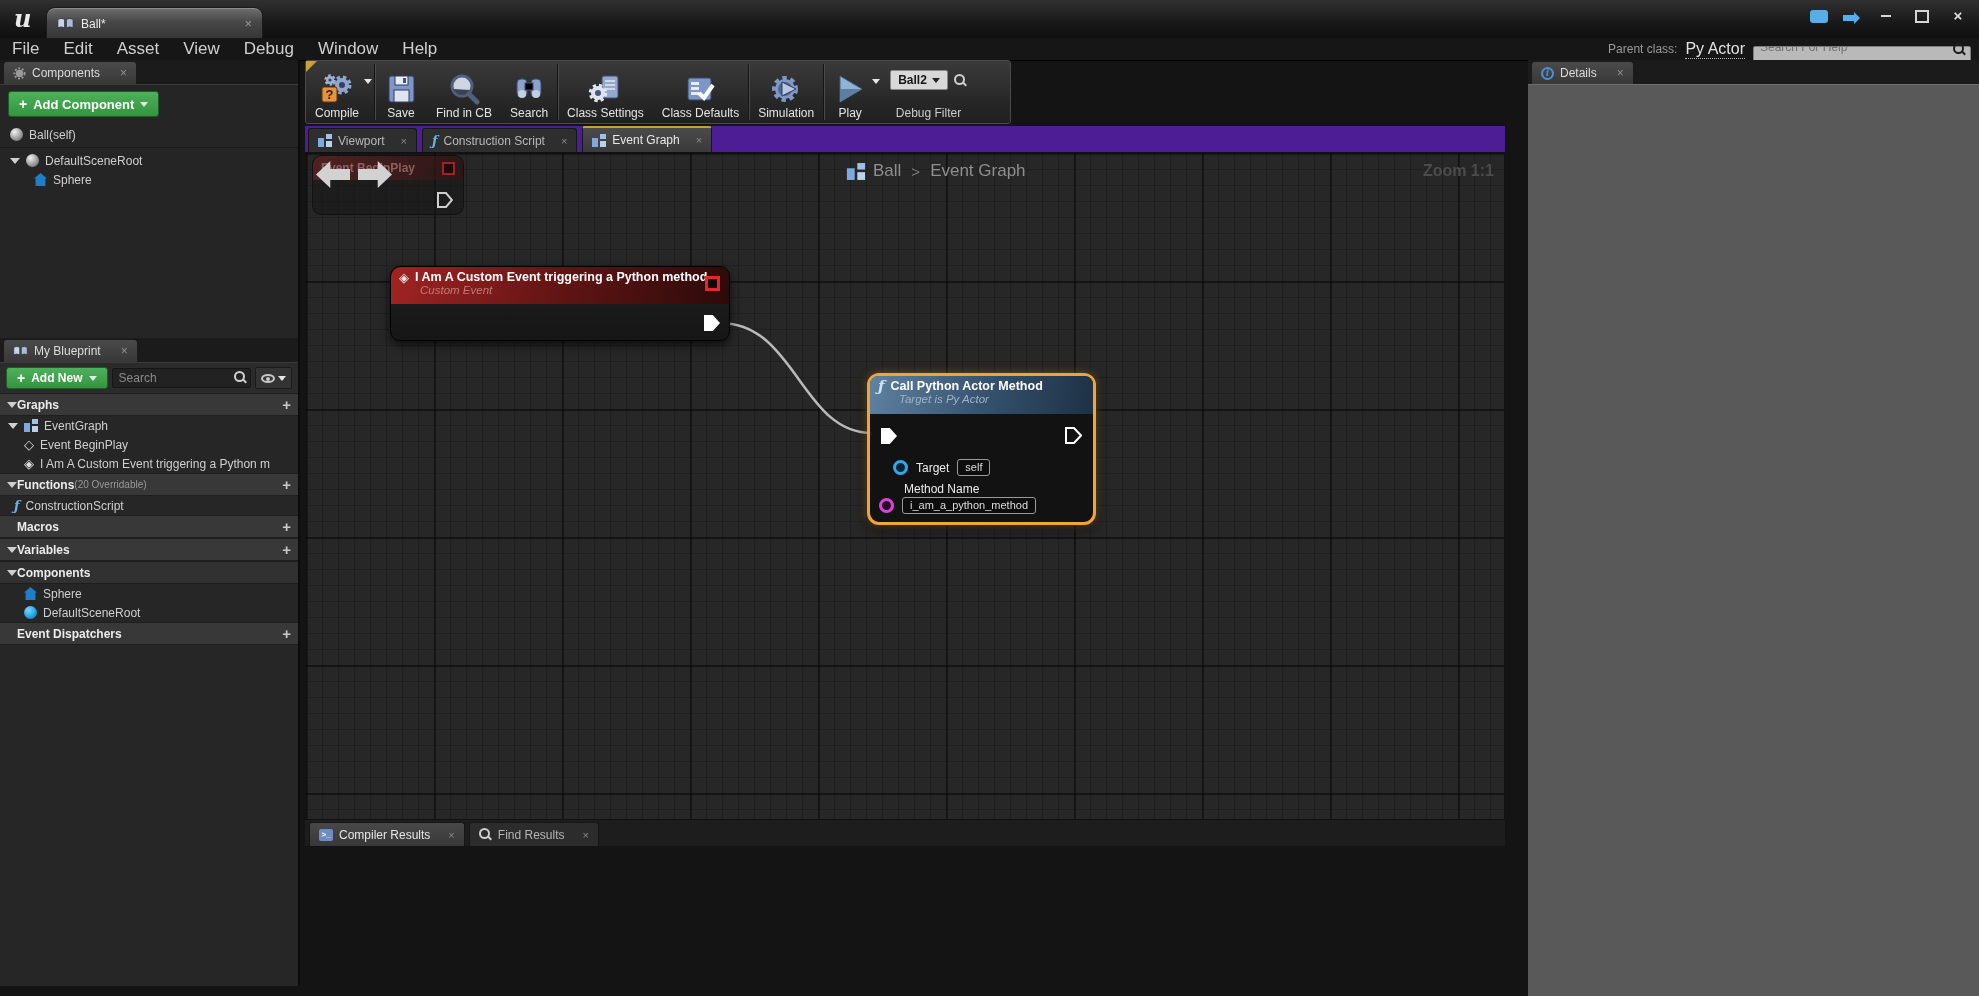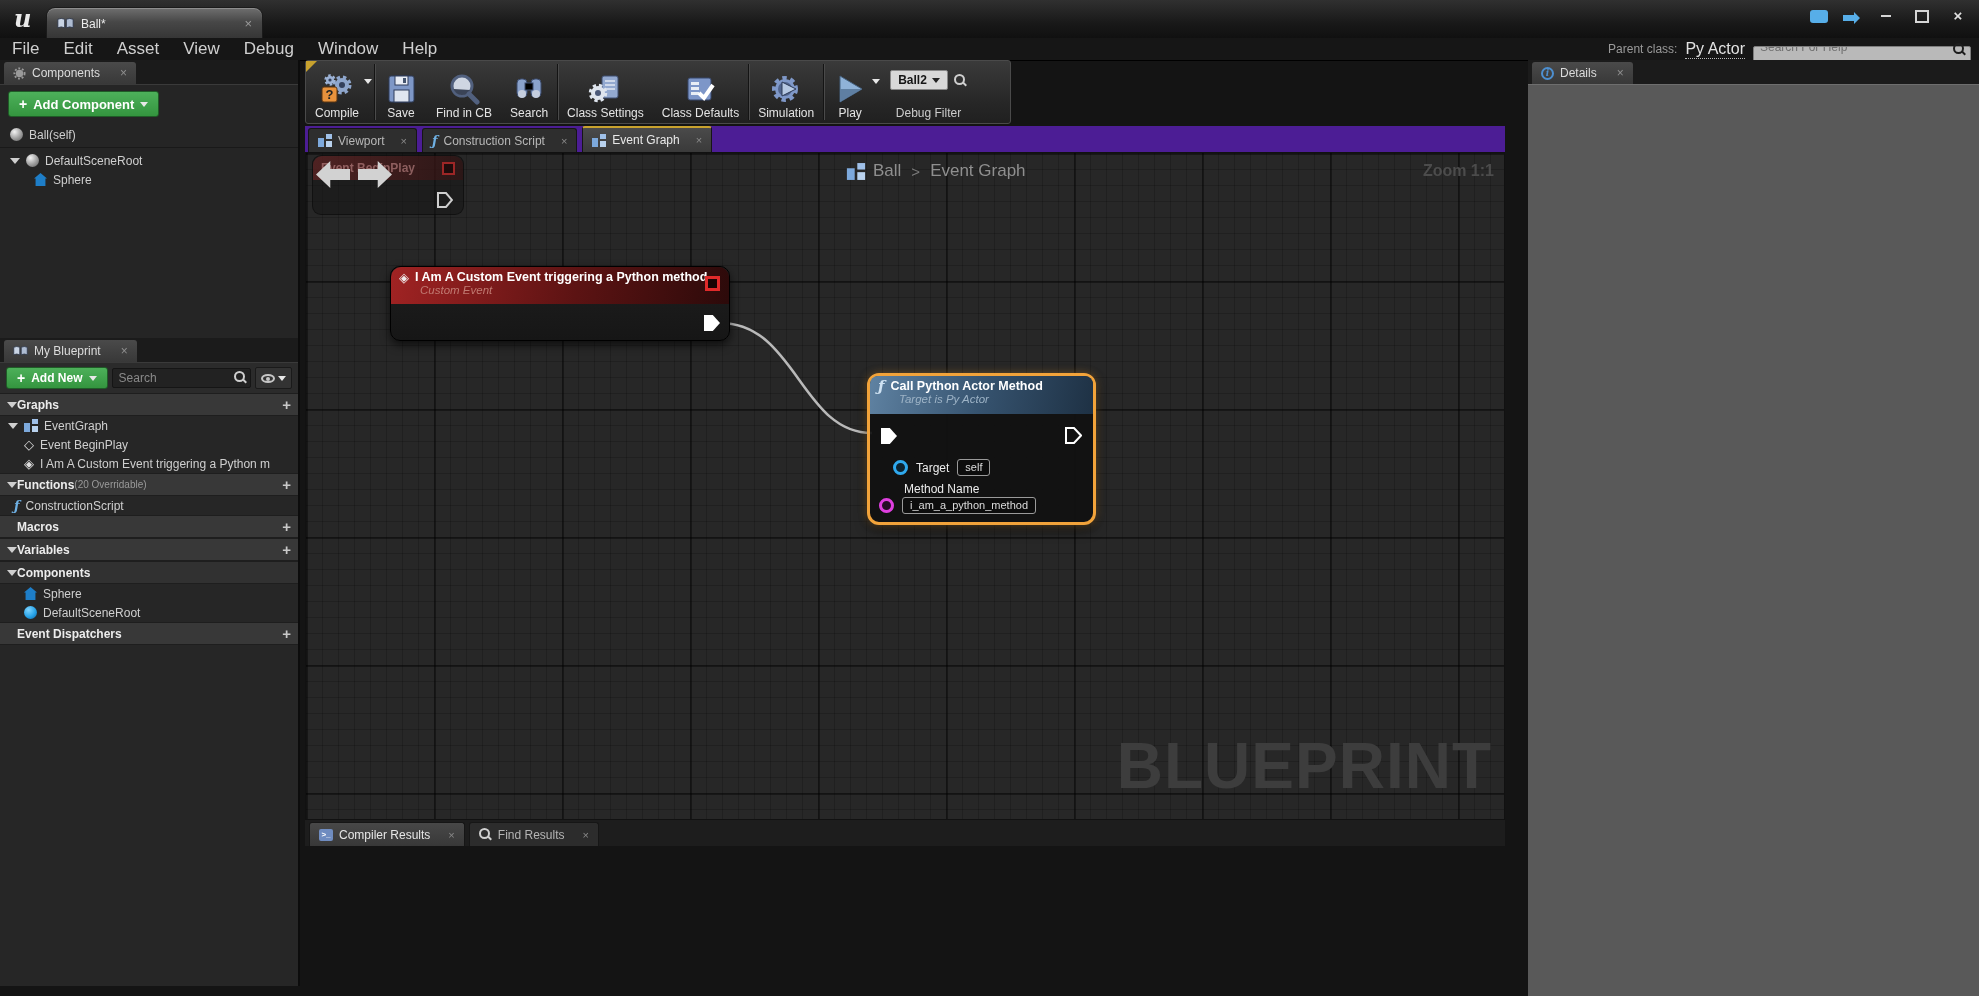--- a/index.html
+++ b/index.html
@@ -551,21 +551,20 @@
       </div>
       <div class="pin-row" style="left:34px;top:106px;">
         <span>Method Name</span>
       </div>
       <div class="pin-row" style="left:9px;top:121px;">
         <span class="pin-dot pin-magenta"></span>
         <span class="value-pill">i_am_a_python_method</span>
       </div>
     </div>
 
-    <div class="watermark">BLUEPRINT</div>
   </div>
 
   <div class="bottom-tabs">
     <div class="btab active">
       <span class="term-ic">&gt;_</span>
       <span>Compiler Results</span>
       <span class="close-x">×</span>
     </div>
     <div class="btab">
       <span class="mag light"></span>

